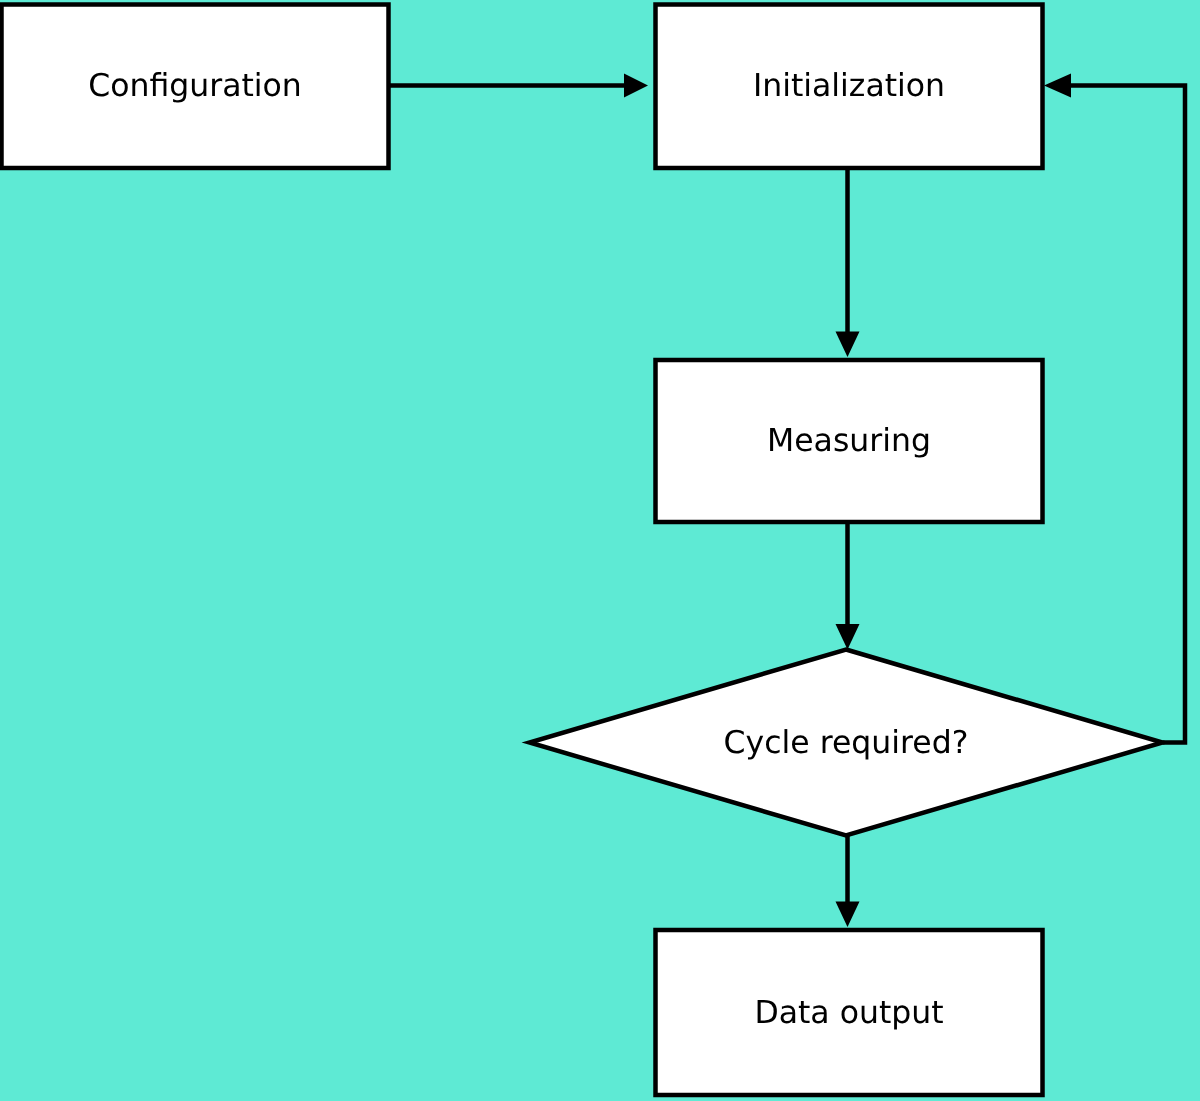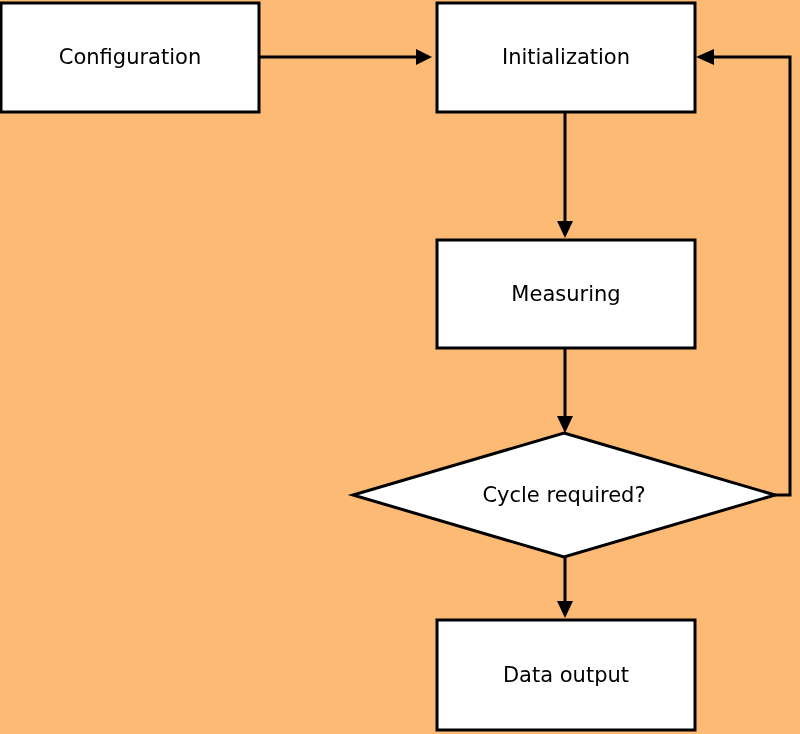--- a/index.html
+++ b/index.html
@@ -53,21 +53,21 @@
     font-size: 21px;
     fill: #000000;
     text-anchor: middle;
     dominant-baseline: middle;
     white-space: pre;
   }
 </style>
 </head>
 <body>
 
-<div id="canvas" style="width: 800px; height: 734px; background: #fdba74;">
+<div id="canvas" style="width: 800px; height: 734px; background: #5eead4;">
 
   <svg id="flow-svg" viewBox="0 0 800 734" xmlns="http://www.w3.org/2000/svg" style="width: 800px; height: 734px;">
 
     <g>
 
       <g>
         <path class="edge-line" d="M 259 57 L 428 57"></path>
         <polygon class="arrow-head" points="432,57 416,49 416,65"></polygon>
       </g>
 

